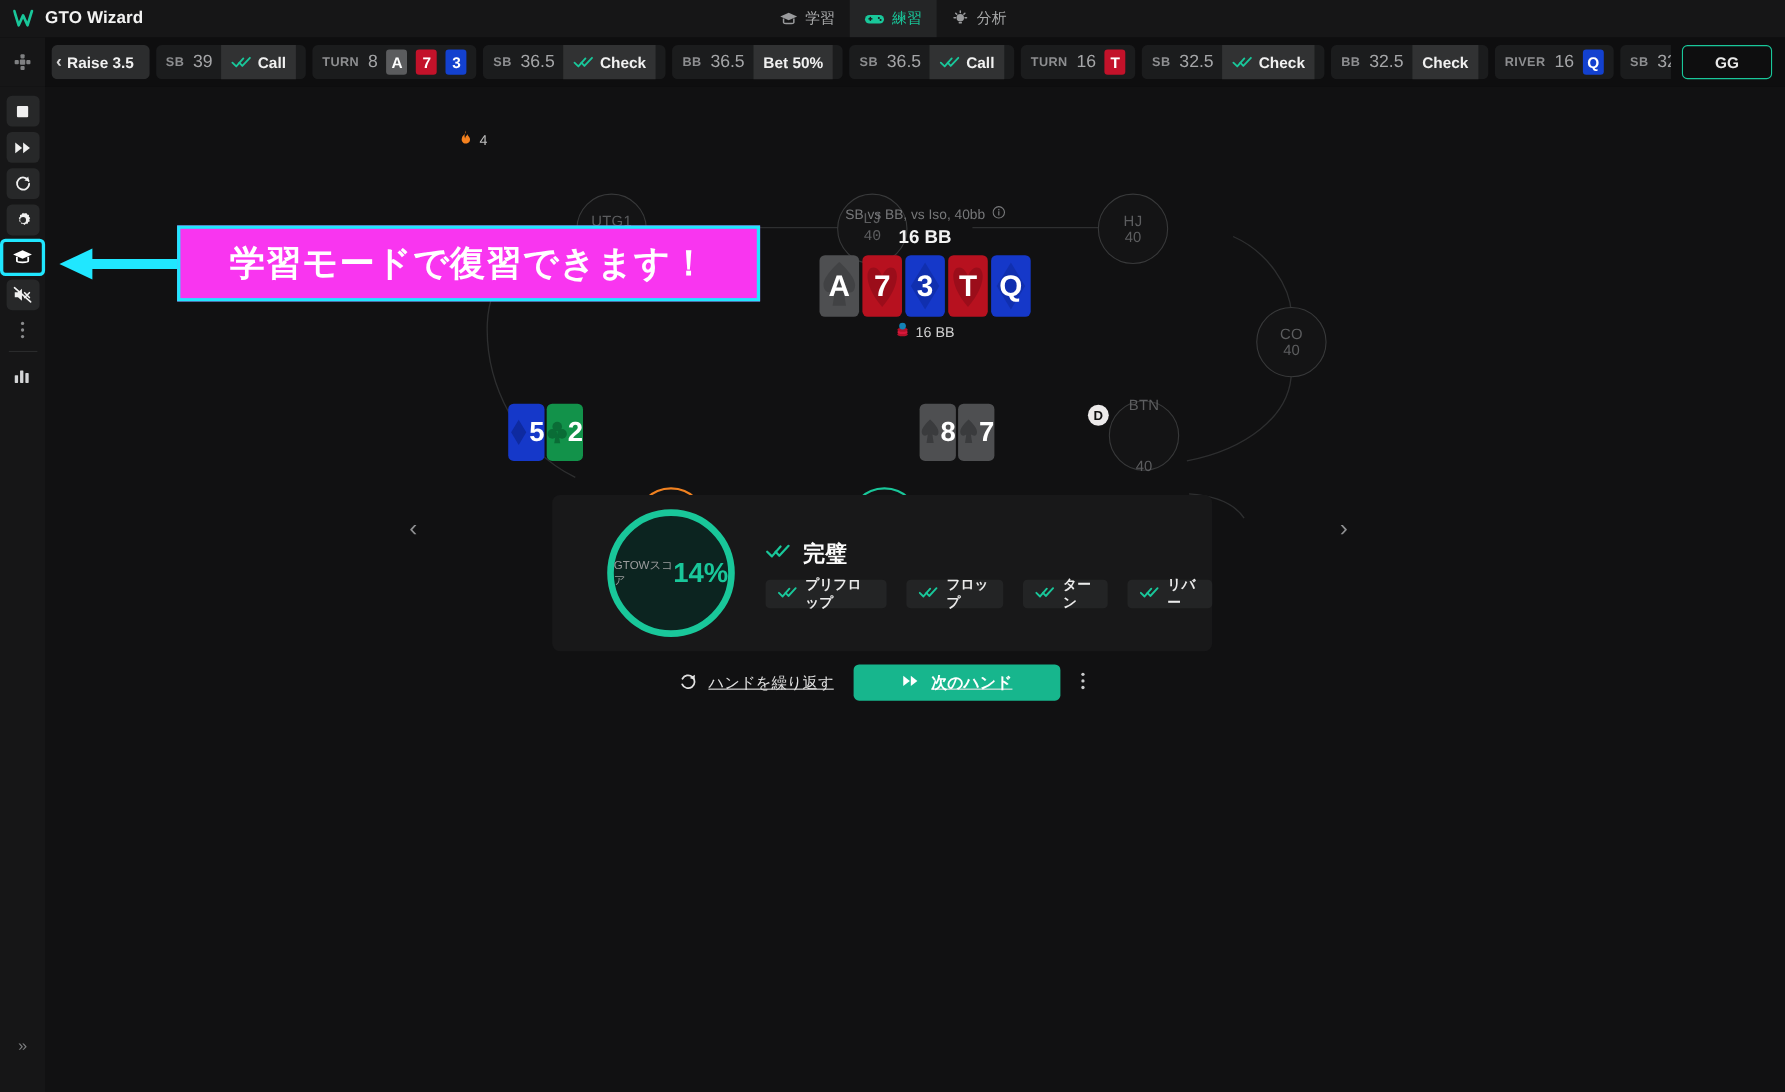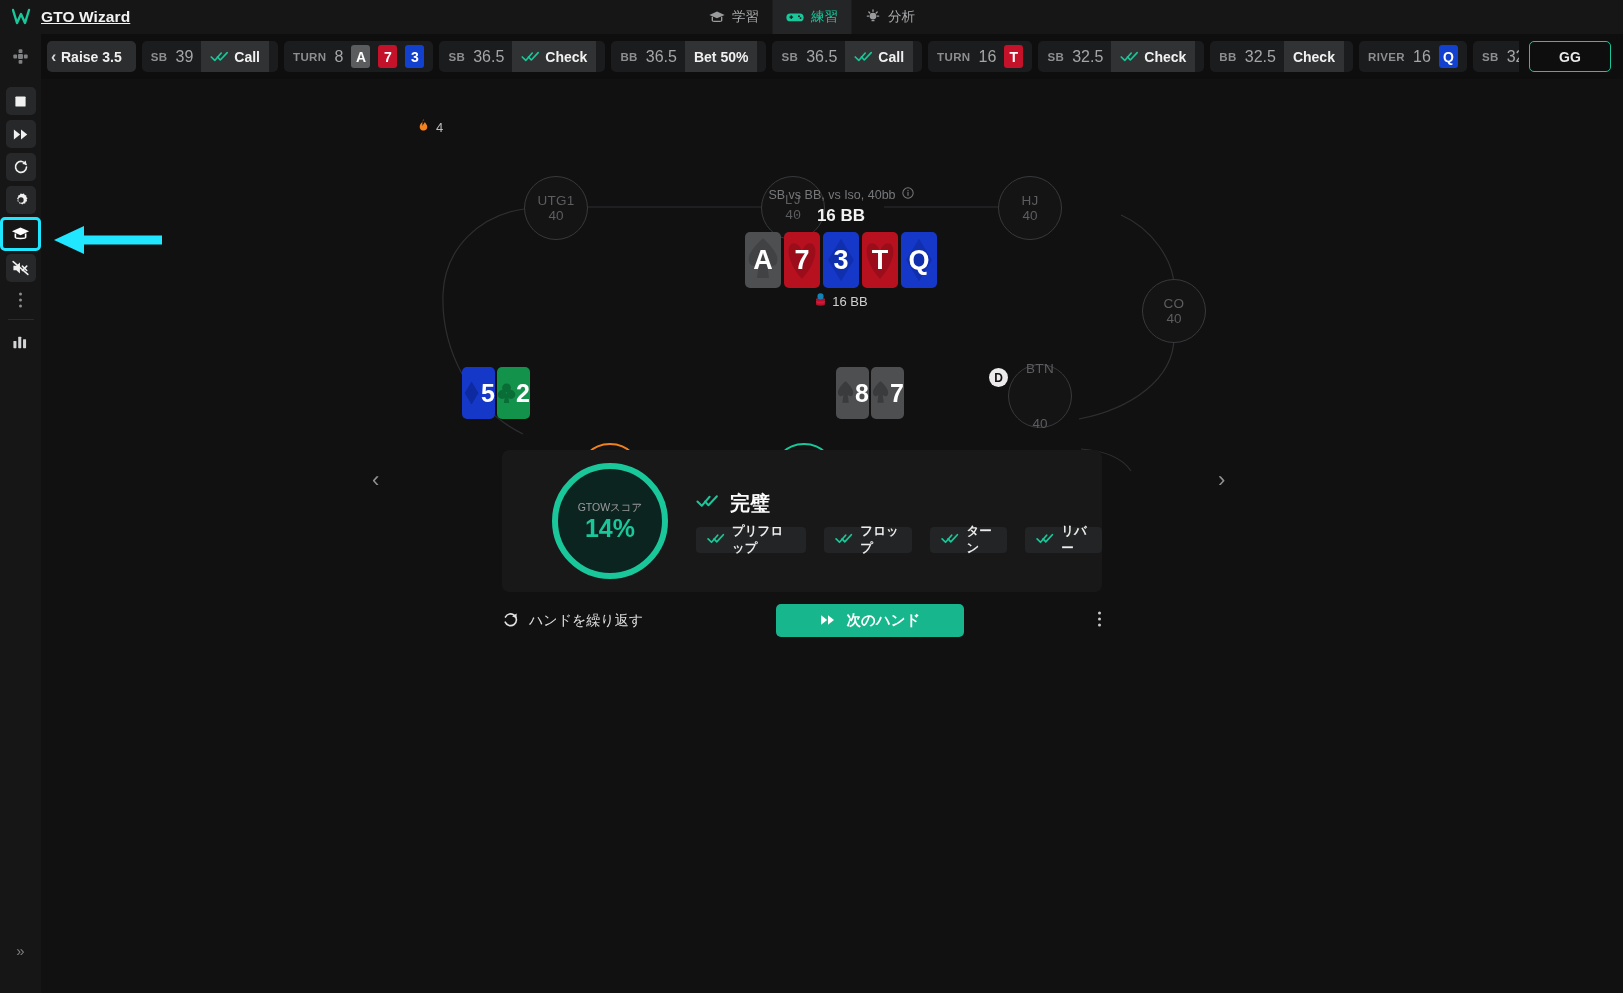--- a/index.html
+++ b/index.html
@@ -9,21 +9,21 @@
     color:#e7e7e7;
     font-family:"Liberation Sans","DejaVu Sans",sans-serif;
     -webkit-font-smoothing:antialiased;
   }
   .app{position:relative;width:1623px;height:993px;}
 
   
   .topbar{position:absolute;left:0;top:0;width:1623px;height:34px;background:#161617;display:flex;align-items:center;}
   .brand{display:flex;align-items:center;gap:9px;padding-left:12px;}
   .brand-mark{width:20px;height:20px;display:flex;align-items:center;justify-content:center;}
-  .brand-name{font-size:15.5px;font-weight:700;color:#f2f2f2;letter-spacing:.1px;text-decoration:underline;}
+  .brand-name{font-size:15.5px;font-weight:700;color:#f2f2f2;letter-spacing:.1px;}
   .topnav{position:absolute;left:50%;transform:translateX(-50%);display:flex;align-items:center;height:34px;}
   .topnav-item{display:flex;align-items:center;gap:7px;height:34px;padding:0 13px;font-size:13.5px;color:#a9aaab;cursor:pointer;}
   .topnav-item.active{background:#242526;color:#19c79a;}
   .topnav-item .ic{display:flex;align-items:center;}
 
   
   .actionbar{position:absolute;left:0;top:34px;width:1623px;height:45px;background:#0e0e0f;display:flex;align-items:center;gap:0;}
   .grip{width:41px;height:45px;display:flex;align-items:center;justify-content:center;flex:0 0 41px;background:#161617;}
   .act-scroll{display:flex;align-items:center;gap:6px;padding-left:6px;flex:1;min-width:0;overflow:hidden;}
   .act-group{display:flex;align-items:center;gap:8px;background:#1b1c1d;border-radius:5px;height:31px;padding:0 9px;white-space:nowrap;flex:0 0 auto;}
@@ -74,33 +74,33 @@
   .c-d{background:#1538c9;}
   .c-c{background:#12924a;}
   .pot-bottom{display:flex;align-items:center;gap:5px;margin-top:5px;font-size:13px;color:#d0d0d0;}
 
   .hole{position:absolute;display:flex;gap:2px;}
   .hcard{width:33px;height:52px;border-radius:5px;position:relative;overflow:hidden;display:flex;align-items:center;justify-content:center;}
   .hcard .rank{font-size:25px;font-weight:700;color:#fff;z-index:2;position:relative;line-height:1;}
 
   
   .result{position:absolute;left:461px;top:371px;width:600px;height:142px;background:#181819;border-radius:7px;display:flex;align-items:center;padding:0 0 0 50px;box-sizing:border-box;}
-  .ring{width:104px;height:104px;border-radius:50%;border:6px solid #19c79a;background:#0c2420;display:flex;flex-direction:column;align-items:center;justify-content:center;flex:0 0 auto;}
+  .ring{width:104px;height:104px;border-radius:50%;border:6px solid #19c79a;background:#0c2420;display:flex;flex-direction:row;align-items:center;justify-content:center;flex:0 0 auto;}
   .ring .lbl{font-size:10.5px;color:#9b9c9d;margin-bottom:1px;}
   .ring .val{font-size:25px;font-weight:700;color:#19c79a;line-height:1;}
   .res-right{margin-left:28px;}
   .res-head{display:flex;align-items:center;gap:11px;margin-bottom:10px;}
   .res-head .txt{font-size:20px;font-weight:700;color:#fbfbfb;}
   .tags{display:flex;gap:18px;}
   .tag{display:flex;align-items:center;gap:7px;background:#232425;border-radius:4px;height:26px;padding:0 11px;font-size:12.5px;font-weight:700;color:#ececec;cursor:pointer;}
 
   .nav-arrow{position:absolute;color:#8f9092;font-size:22px;cursor:pointer;user-select:none;}
 
   
-  .bottom{position:absolute;left:461px;top:525px;width:600px;display:flex;align-items:center;justify-content:space-between;gap:18px;}
+  .bottom{position:absolute;left:461px;top:525px;width:600px;display:flex;align-items:center;justify-content:center;gap:18px;text-decoration:underline;}
   .repeat{display:flex;align-items:center;gap:10px;font-size:14px;color:#e2e2e2;cursor:pointer;}
   .next{display:flex;align-items:center;justify-content:center;gap:11px;width:188px;height:33px;background:#17b68d;border-radius:5px;color:#fff;font-size:14.5px;font-weight:700;cursor:pointer;border:none;font-family:inherit;}
   .kebab{color:#c9cacb;font-size:17px;cursor:pointer;letter-spacing:0;line-height:1;}
 
   
   .anno-box{position:absolute;left:161px;top:205px;width:530px;height:69px;background:#f935f0;border:3px solid #20e7ff;box-sizing:border-box;display:flex;align-items:center;justify-content:center;}
   .anno-text{font-size:32px;font-weight:700;color:#ffffff;letter-spacing:1px;font-family:"DejaVu Sans",sans-serif;}
   .anno-arrow{position:absolute;left:52px;top:225px;width:110px;height:30px;}
 </style>
 </head>
@@ -573,14 +573,17 @@
             <circle cx="2.5" cy="15" r="1.5" fill="#c9cacb"></circle>
           </svg>
       </span>
     </div>
   </div>
 
   <svg class="anno-arrow" viewBox="0 0 110 30">
     <path d="M110 15 L30 15" stroke="#20e7ff" stroke-width="9" fill="none"></path>
     <path d="M2 15 L32 1 L32 29 Z" fill="#20e7ff"></path>
   </svg>
+  <div class="anno-box">
+    <span class="anno-text">学習モードで復習できます！</span>
+  </div>
 
 </div>
 
 </body></html>

